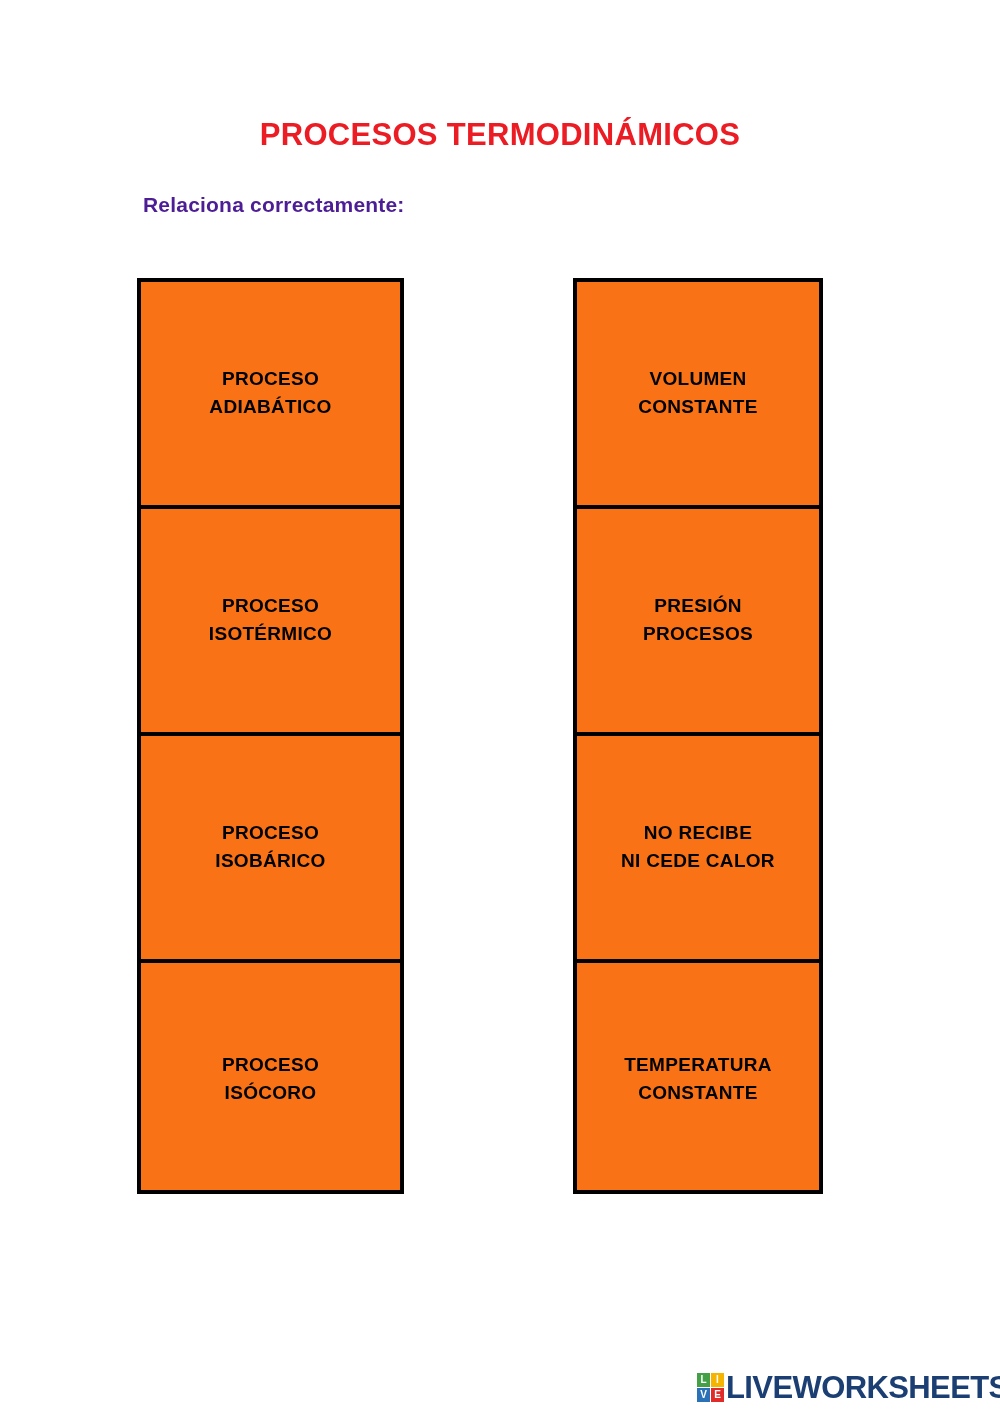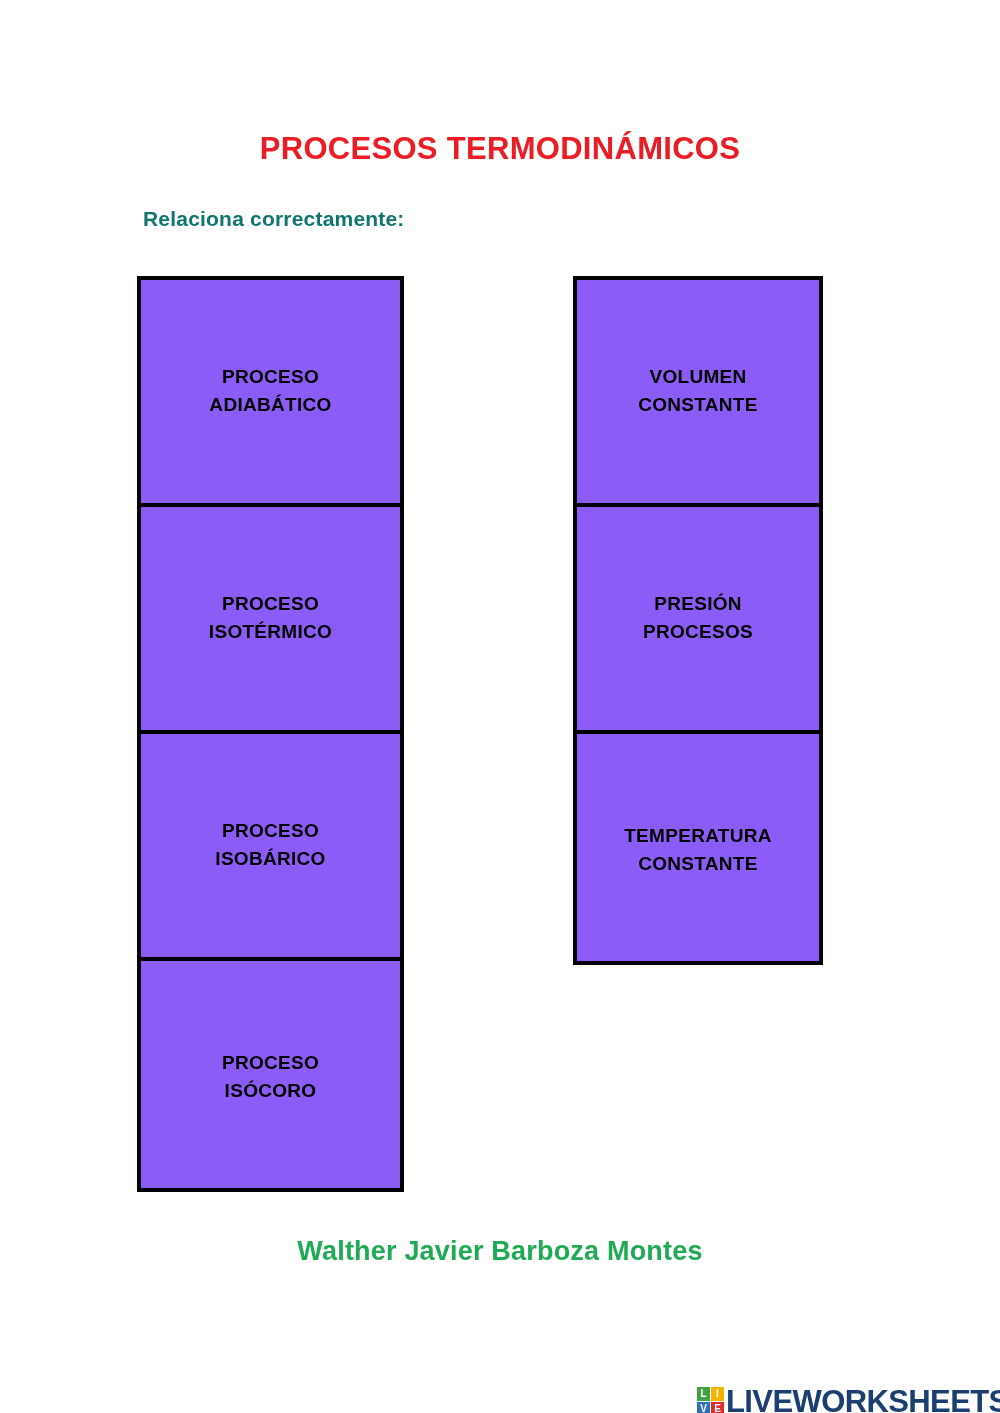--- a/index.html
+++ b/index.html
@@ -13,21 +13,20 @@
     height: 1413px;
     position: relative;
     font-family: "Liberation Sans", sans-serif;
     overflow: hidden;
   }
 
   .page {
     position: absolute;
     inset: 0;
     background: #ffffff;
-    margin-top: 14px;
   }
 
   
   .worksheet-title {
     position: absolute;
     top: 118px;
     left: 0;
     width: 1000px;
     text-align: center;
     font-size: 31px;
@@ -37,40 +36,40 @@
     line-height: 1.1;
   }
 
   
   .worksheet-instruction {
     position: absolute;
     top: 193px;
     left: 143px;
     font-size: 21px;
     font-weight: bold;
-    color: #0f766e;
+    color: #4c1d95;
     letter-spacing: 0.2px;
   }
 
   
   .match-area {
     position: absolute;
     top: 262px;
     left: 0;
     width: 1000px;
     height: 912px;
   }
 
   .match-column {
     position: absolute;
-    top: 0;
+    top: 16px;
     border: 4px solid #000000;
     border-bottom: none;
     box-sizing: border-box;
-    background: #8b5cf6;
+    background: #f97316;
   }
 
   .column-left {
     left: 137px;
     width: 267px;
   }
 
   .column-right {
     left: 573px;
     width: 250px;
@@ -190,29 +189,32 @@
 
     <div class="match-column column-right">
       <div class="match-cell cell-h1">
         <span class="cell-text">VOLUMEN
 CONSTANTE</span>
       </div>
       <div class="match-cell cell-h2">
         <span class="cell-text">PRESIÓN
 PROCESOS</span>
       </div>
+      <div class="match-cell cell-h3">
+        <span class="cell-text">NO RECIBE
+NI CEDE CALOR</span>
+      </div>
       <div class="match-cell cell-h4">
         <span class="cell-text">TEMPERATURA
 CONSTANTE</span>
       </div>
     </div>
 
   </div>
 
-  <div class="author-credit">Walther Javier Barboza Montes</div>
 
   <div class="lws-logo">
     <div class="lws-tiles">
       <span class="lws-tile tile-l">L</span>
       <span class="lws-tile tile-i">I</span>
       <span class="lws-tile tile-v">V</span>
       <span class="lws-tile tile-e">E</span>
     </div>
     <span class="lws-wordmark">LIVEWORKSHEETS</span>
   </div>

